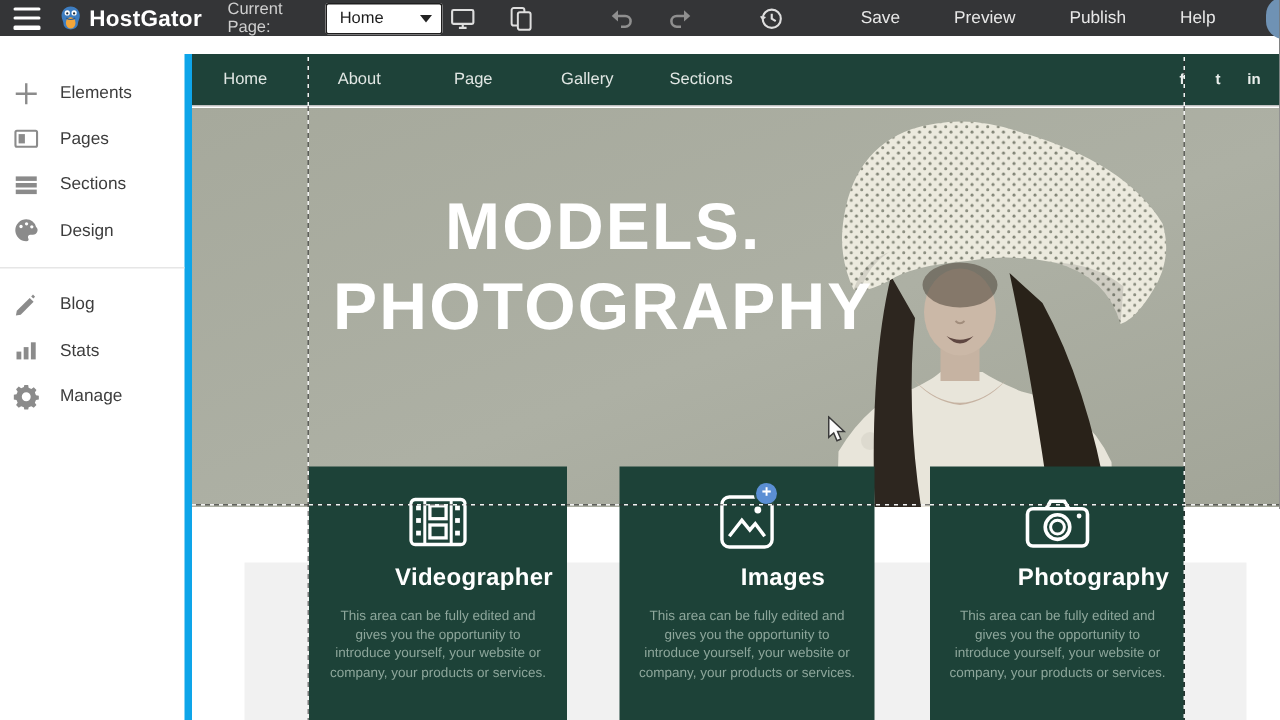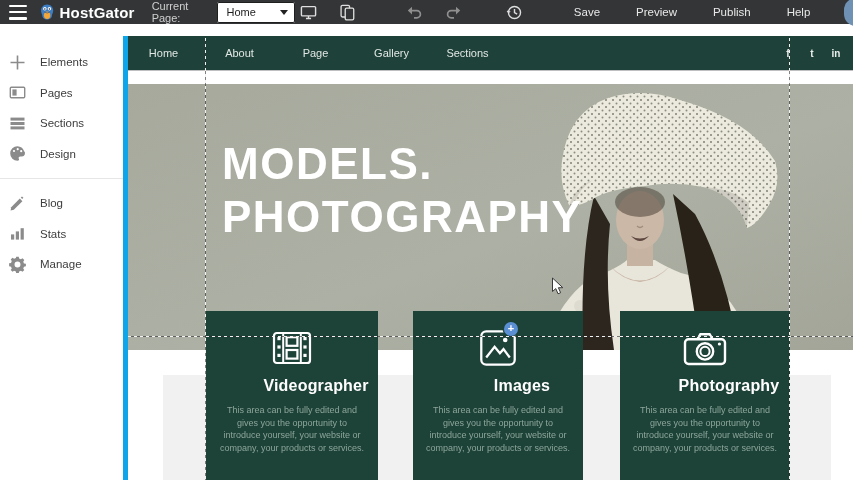--- a/index.html
+++ b/index.html
@@ -51,21 +51,21 @@
   .canvas { position:absolute; left:128px; top:36px; width:725px; height:444px; background:#fff; }
   .site-nav {
     position:absolute; top:0; left:0; width:725px; height:34px;
     background:#1e4239; display:flex; align-items:center; z-index:20;
     box-shadow:0 1px 0 rgba(0,0,0,.25);
   }
   .nav-item { width:83px; margin-left:-7px; text-align:center; font-size:11px; color:#e1e7e4; cursor:pointer; }
   .nav-item:first-child { margin-left:-6px; }
   .nav-social { position:absolute; right:5px; top:0; height:34px; display:flex; align-items:center; }
   .soc { width:24px; text-align:center; font-size:10px; font-weight:bold; color:#eaeeec; cursor:pointer; }
-  .hero { position:absolute; top:48px; left:0; width:725px; height:266px; overflow:hidden; cursor:pointer; }
+  .hero { position:absolute; top:36px; left:0; width:725px; height:266px; overflow:hidden; cursor:pointer;text-align:center; }
   .hero svg.photo { position:absolute; inset:0; display:block; }
   .hero-heading {
     position:absolute; left:94px; top:53px; color:#fff; font-weight:bold;
     font-size:44px; line-height:53px; letter-spacing:1.5px; z-index:5; cursor:text;
   }
   .panel-gray { position:absolute; left:35px; top:339px; width:668px; height:105px; background:#f1f1f1; z-index:1; }
   
   .card {
     position:absolute; top:275px; height:169px; background:#1d4238; z-index:10;
     text-align:center; color:#fff; cursor:pointer;

